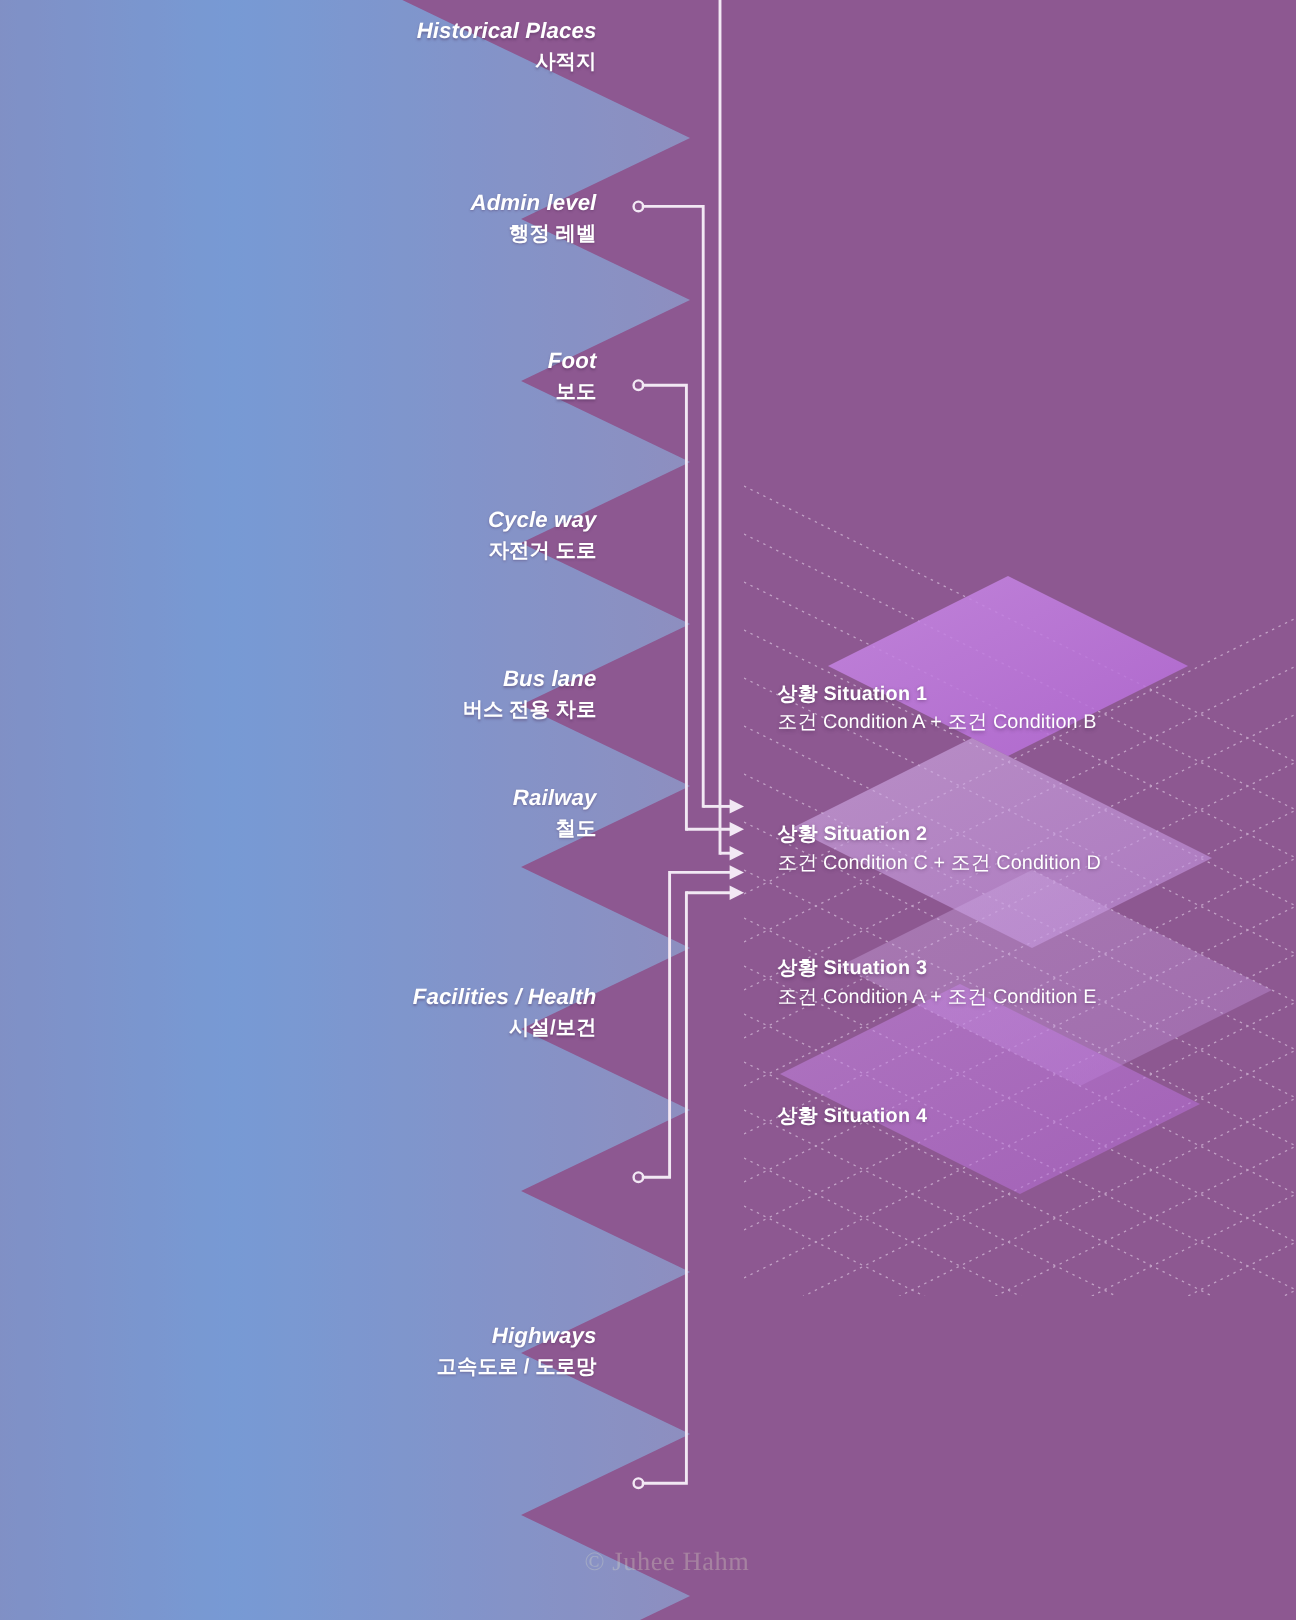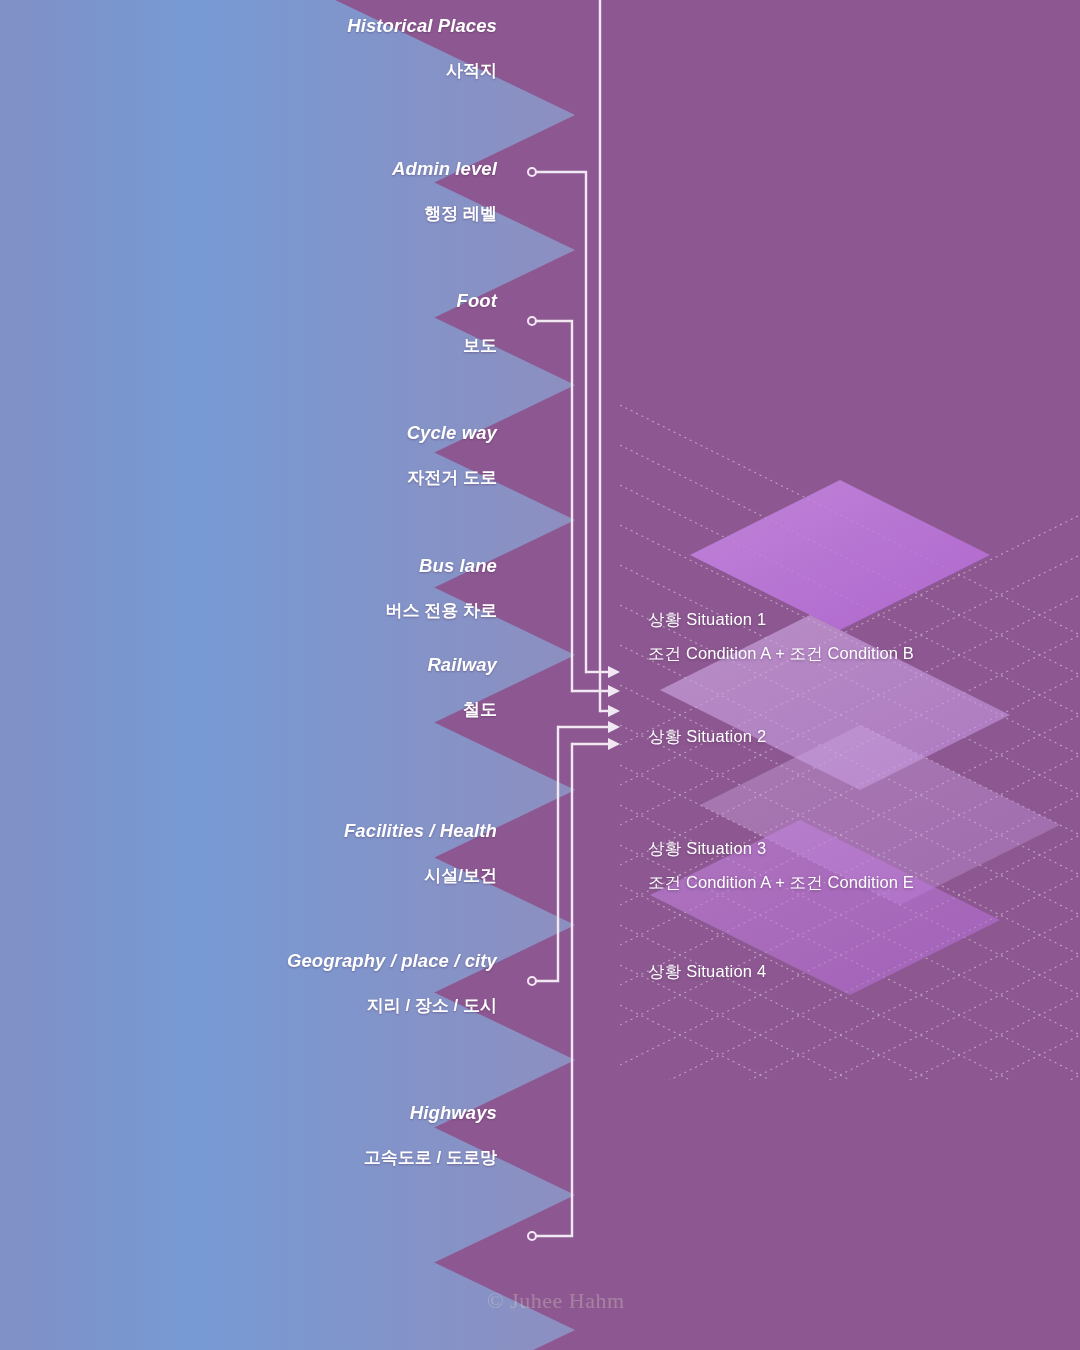--- a/index.html
+++ b/index.html
@@ -24,44 +24,43 @@
     display:block;
     font-style:italic;
     font-weight:600;
     font-size:18.5px;
     letter-spacing:.1px;
     white-space:nowrap;
     text-shadow:0 1px 2px rgba(60,30,70,.35);
   }
   .layer-label .ko{
     display:block;
-    margin-top:26px;
+    margin-top:7px;
     font-weight:700;
     font-size:17px;
     white-space:nowrap;
     text-shadow:0 1px 2px rgba(60,30,70,.35);
   }
 
   
   .situation{
     position:absolute;
     left:648px;
     color:#fff;
     pointer-events:none;
     text-shadow:0 1px 3px rgba(70,35,80,.45);
   }
   .situation .title{
-    font-weight:400;
+    font-weight:700;
     font-size:16.5px;
     white-space:nowrap;
     letter-spacing:.2px;
-    margin-top:42px;
   }
   .situation .cond{
-    margin-top:12px;
+    margin-top:2px;
     font-weight:400;
     font-size:16.5px;
     white-space:nowrap;
     letter-spacing:.1px;
   }
 
   
   #copyright{
     position:absolute;
     left:487px;top:1288px;
@@ -219,35 +218,32 @@
     <span class="ko">버스 전용 차로</span>
   </div>
   <div class="layer-label" style="top:656px">
     <span class="en">Railway</span>
     <span class="ko">철도</span>
   </div>
   <div class="layer-label" style="top:822px">
     <span class="en">Facilities / Health</span>
     <span class="ko">시설/보건</span>
   </div>
-  <div class="layer-label" style="top:952px">
-    <span class="en">Geography / place / city</span>
-    <span class="ko">지리 / 장소 / 도시</span>
-  </div>
   <div class="layer-label" style="top:1104px">
     <span class="en">Highways</span>
     <span class="ko">고속도로 / 도로망</span>
   </div>
 
   <div class="situation" style="top:567px">
     <div class="title">상황 Situation 1</div>
     <div class="cond">조건 Condition A + 조건 Condition B</div>
   </div>
   <div class="situation" style="top:684px">
     <div class="title">상황 Situation 2</div>
+    <div class="cond">조건 Condition C + 조건 Condition D</div>
   </div>
   <div class="situation" style="top:796px">
     <div class="title">상황 Situation 3</div>
     <div class="cond">조건 Condition A + 조건 Condition E</div>
   </div>
   <div class="situation" style="top:919px">
     <div class="title">상황 Situation 4</div>
   </div>
 
   <div id="copyright">© Juhee Hahm</div>

